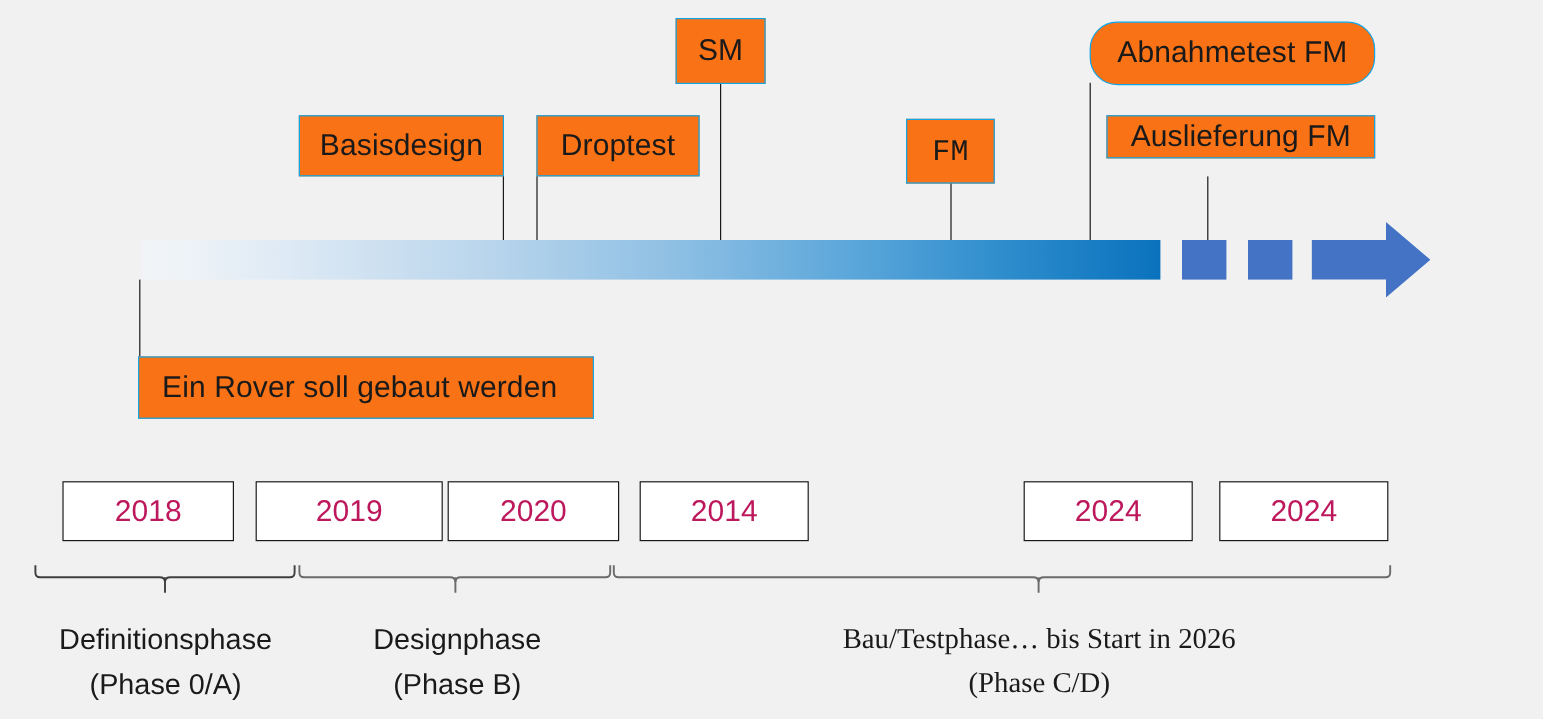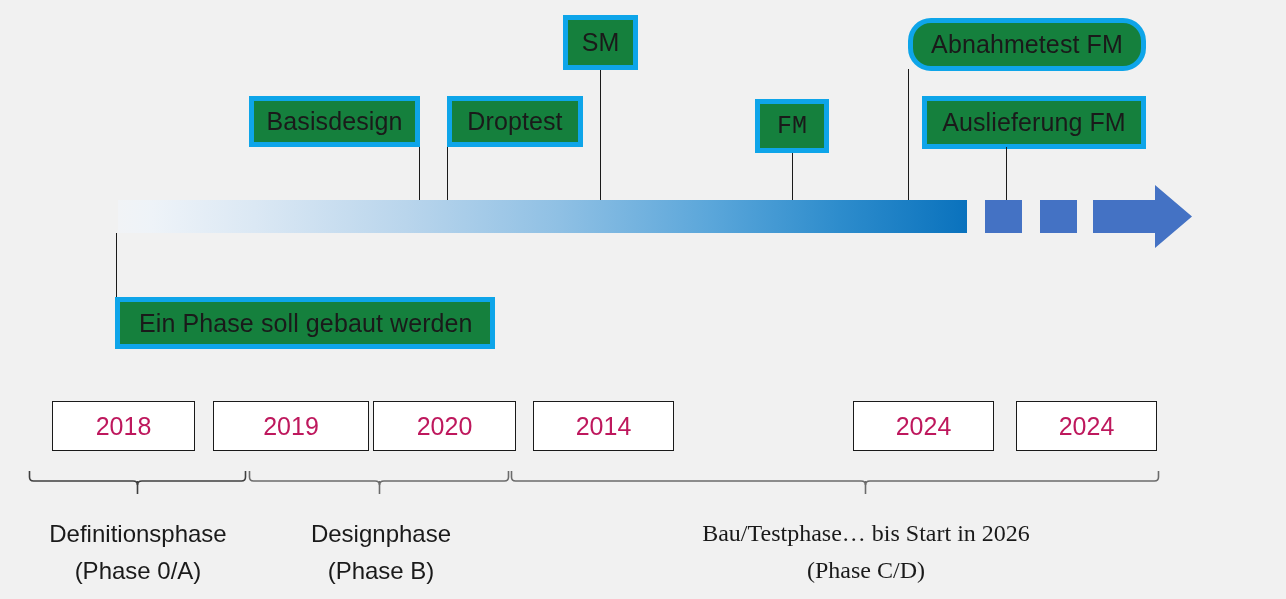--- a/index.html
+++ b/index.html
@@ -18,22 +18,22 @@
     position: relative;
     width: 1286px;
     height: 599px;
     background: #f1f1f1;
   }
 
   
   .callout {
     position: absolute;
     box-sizing: border-box;
-    background: #15803d;
-    border: 5px solid #0ea5e9;
+    background: #f97316;
+    border: 1px solid #0ea5e9;
     display: flex;
     align-items: center;
     justify-content: center;
     color: #1a1a1a;
     font-size: 25px;
     line-height: 1;
     white-space: nowrap;
     letter-spacing: 0.1px;
   }
   .callout.left-pad {
@@ -130,37 +130,37 @@
   <div class="callout" style="left:447px; top:96px; width:136px; height:51px;">
     <span>Droptest</span>
   </div>
   <div class="leader" style="left:447px; top:147px; height:54px;"></div>
 
   <div class="callout" style="left:755px; top:99px; width:74px; height:54px;font-family:Liberation Mono, monospace;">
     <span>FM</span>
   </div>
   <div class="leader" style="left:792px; top:153px; height:48px;"></div>
 
-  <div class="callout" style="left:922px; top:96px; width:224px; height:53px;">
+  <div class="callout" style="left:922px; top:96px; width:224px; height:36px;">
     <span>Auslieferung FM</span>
   </div>
   <div class="leader" style="left:1006px; top:147px; height:54px;"></div>
 
   <div id="bar-gradient"></div>
   <div class="bar-dash" id="bar-dash-1"></div>
   <div class="bar-dash" id="bar-dash-2"></div>
   <div id="bar-arrow">
     <svg width="99" height="63" viewBox="0 0 99 63" xmlns="http://www.w3.org/2000/svg">
       <polygon points="0,15 62,15 62,0 99,31.5 62,63 62,48 0,48" fill="#4472c4"></polygon>
     </svg>
   </div>
 
   <div class="leader" style="left:116px; top:233px; height:64px;"></div>
   <div class="callout left-pad" style="left:115px; top:297px; width:380px; height:52px;">
-    <span>Ein Phase soll gebaut werden</span>
+    <span>Ein Rover soll gebaut werden</span>
   </div>
 
   <div class="year-box" style="left:40px; width:143px;">
     <span>2018</span>
   </div>
   <div class="year-box" style="left:201px; width:156px;">
     <span>2019</span>
   </div>
   <div class="year-box" style="left:361px; width:143px;">
     <span>2020</span>

